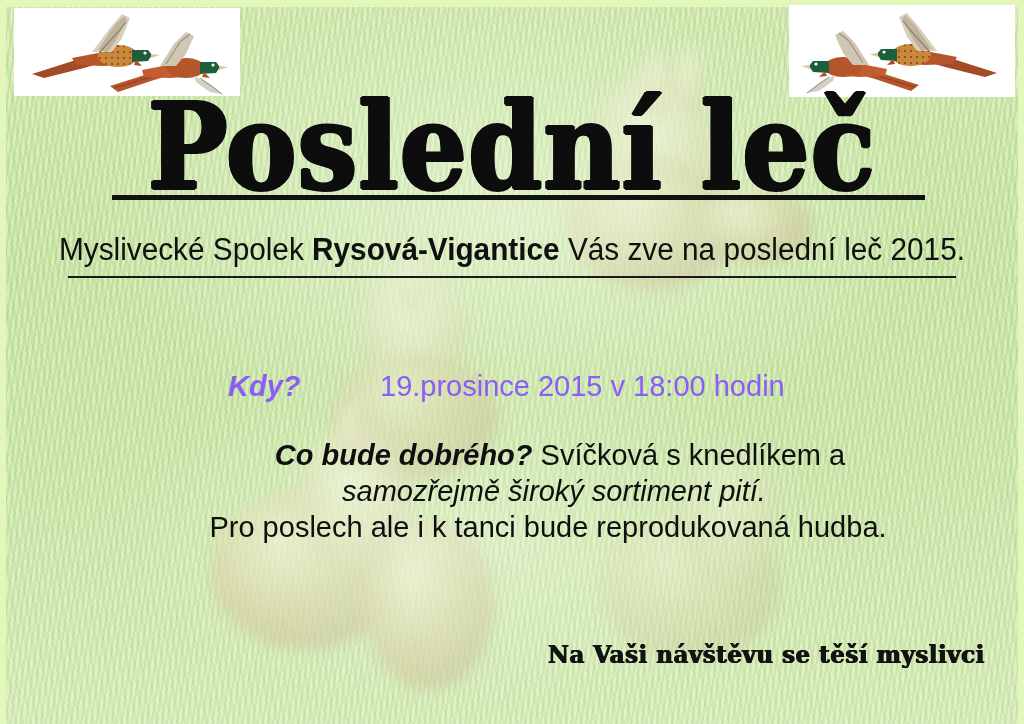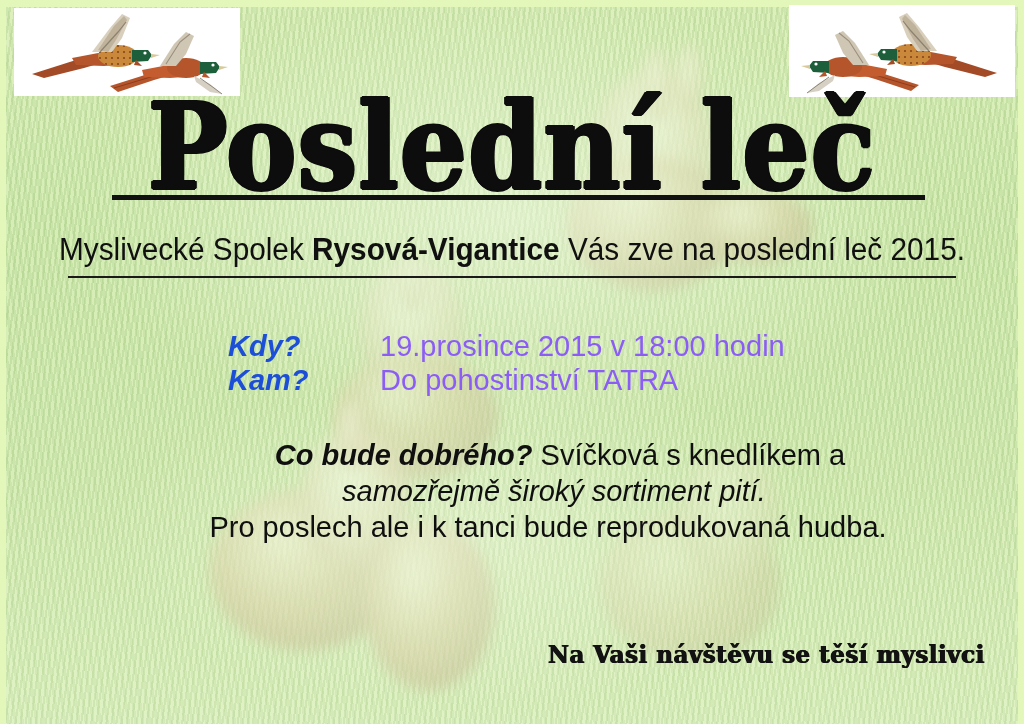--- a/index.html
+++ b/index.html
@@ -164,21 +164,22 @@
     align-items: baseline;
     height: 34px;
     white-space: nowrap;
   }
   .qa-key {
     width: 152px;
     flex: 0 0 152px;
     font-weight: 700;
     font-style: italic;
     font-size: 29px;
-    color: #1d4ed8;
+    color: #8b5cf6;
+    margin-top: 40px;
   }
   .qa-val {
     font-size: 29px;
     color: #8b5cf6;
   }
 
   
   .body-block {
     position: absolute;
     left: 0;
@@ -342,24 +343,20 @@
   <div class="subtitle">
     <span>Myslivecké Spolek </span><span class="strong">Rysová-Vigantice</span><span> Vás zve na poslední leč 2015.</span>
   </div>
   <div class="subtitle-rule"></div>
 
   <div class="qa-block">
     <div class="qa-row">
       <span class="qa-key">Kdy?</span>
       <span class="qa-val">19.prosince 2015 v 18:00 hodin</span>
     </div>
-    <div class="qa-row">
-      <span class="qa-key">Kam?</span>
-      <span class="qa-val">Do pohostinství TATRA</span>
-    </div>
   </div>
 
   <div class="body-block">
     <div class="body-line indent-a">
       <span class="lead">Co bude dobrého?</span><span> Svíčková s knedlíkem a</span>
     </div>
     <div class="body-line indent-b">samozřejmě široký sortiment pití.</div>
     <div class="body-line">Pro poslech ale i k tanci bude reprodukovaná hudba.</div>
   </div>
 

